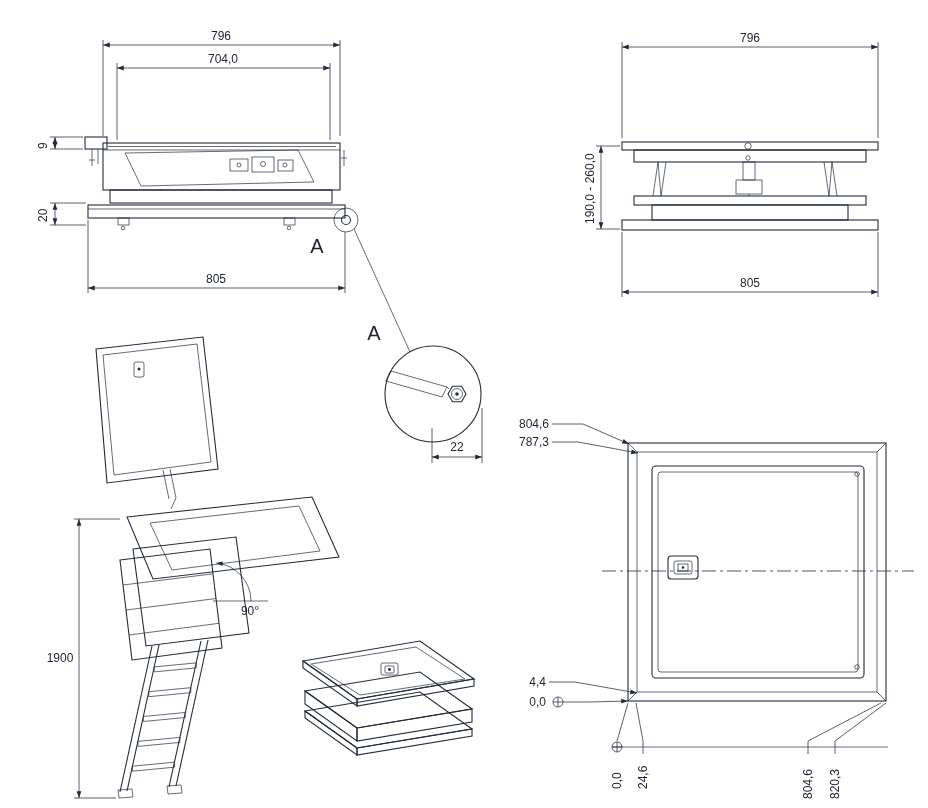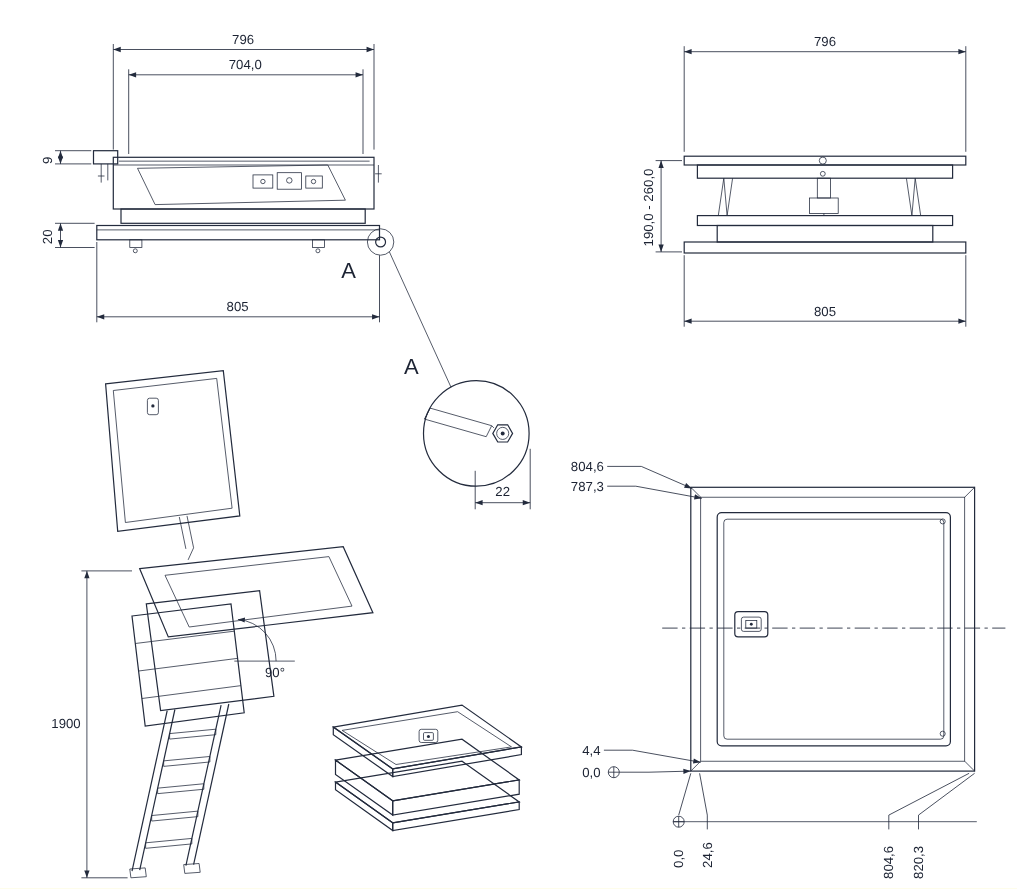--- a/index.html
+++ b/index.html
@@ -1,16 +1,16 @@
 <!DOCTYPE html>
 <html><head>
 <meta charset="utf-8">
 <style>
   html,body { margin:0; padding:0; background:#ffffff; }
-  .canvas { position:relative; width:928px; height:808px; background:#fef9c3; overflow:hidden; }
+  .canvas { position:relative; width:928px; height:808px; background:#14b8a6; overflow:hidden; }
   svg { display:block; }
   .ln   { stroke:#232b3d; stroke-width:1.1; fill:none; }
   .thin { stroke:#232b3d; stroke-width:0.7; fill:none; }
   .dim  { stroke:#232b3d; stroke-width:0.75; fill:none; }
   .cl   { stroke:#232b3d; stroke-width:0.8; fill:none; stroke-dasharray:14 4 3 4; }
   text  { font-family:"Liberation Sans","DejaVu Sans",sans-serif; font-size:12px; fill:#1c2333; }
   .big  { font-size:20px; }
   .mid  { text-anchor:middle; }
   .end  { text-anchor:end; }
 </style>

